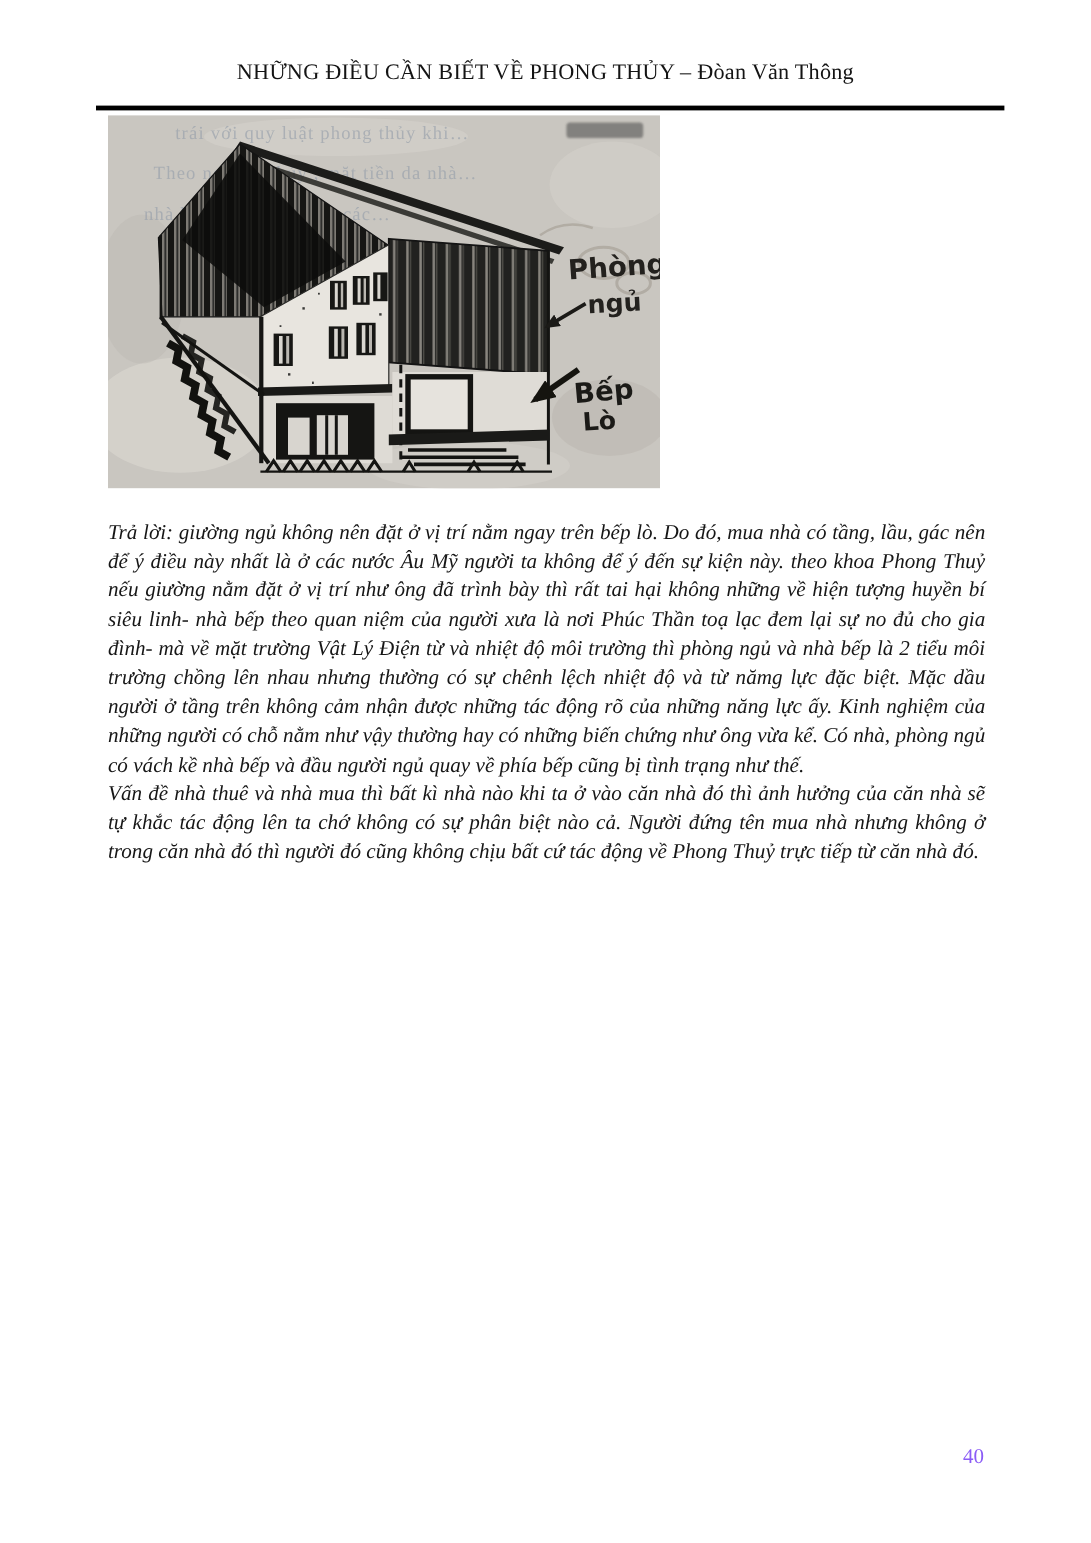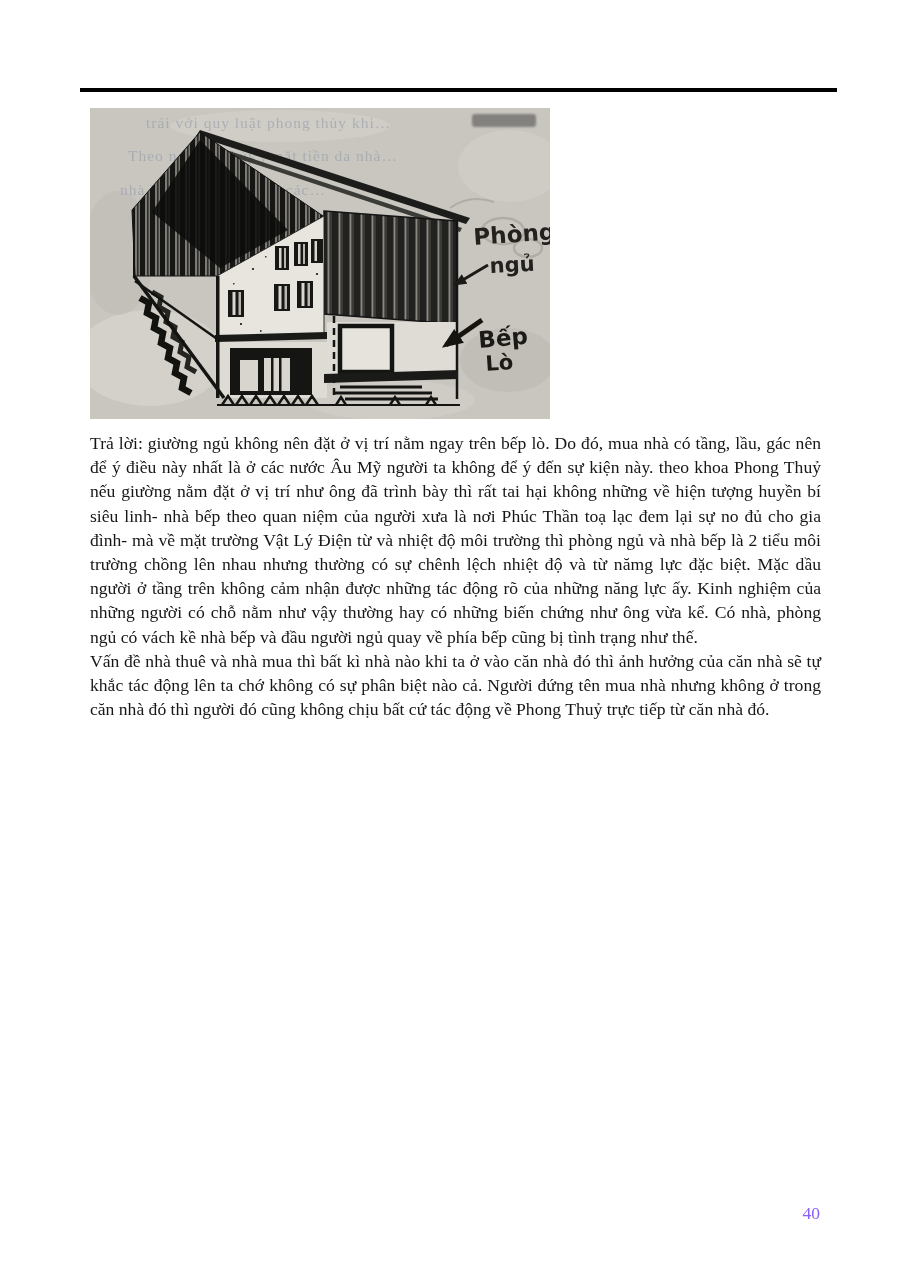--- a/index.html
+++ b/index.html
@@ -15,40 +15,41 @@
   .header-title{
     position:absolute;top:51px;left:0;width:100%;
     text-align:center;font-size:18.5px;letter-spacing:.2px;
     color:#141414;white-space:nowrap;
   }
   .header-rule{
     position:absolute;top:88px;left:80px;width:757px;height:3.5px;
     background:#000;
   }
   .figure{
-    position:absolute;top:108px;left:90px;width:460px;height:343px;
+    position:absolute;top:96px;left:90px;width:460px;height:343px;
   }
   .figure svg{display:block;width:460px;height:311px;}
   .body-text{
     position:absolute;top:431px;left:90px;width:731px;
     font-size:17.6px;line-height:24.2px;text-align:justify;
     color:#161616;
   }
-  .body-text p{margin:0;padding:0;}
+  .body-text p{margin:0;padding:0;font-style:italic;}
   .page-number{
     position:absolute;top:1203px;right:89px;
     font-size:17.5px;color:#8b5cf6;
   }
   .ghost{font-family:"Liberation Serif","DejaVu Serif",serif;}
 </style>
 </head>
 <body>
 
 <div class="page">
 
+  <div class="header-title">NHỮNG ĐIỀU CẦN BIẾT VỀ PHONG THỦY – Đòan Văn Thông</div>
 
   <div class="header-rule"></div>
 
   <figure class="figure" style="margin:0">
     <svg viewBox="0 0 460 311" xmlns="http://www.w3.org/2000/svg">
       <defs>
         <pattern id="slatsL" patternUnits="userSpaceOnUse" width="10" height="12">
           <rect width="10" height="12" fill="#7d7a74"></rect>
           <rect x="0" width="5" height="12" fill="#161614"></rect>
           <rect x="7" width="1.6" height="12" fill="#2e2e2c"></rect>

